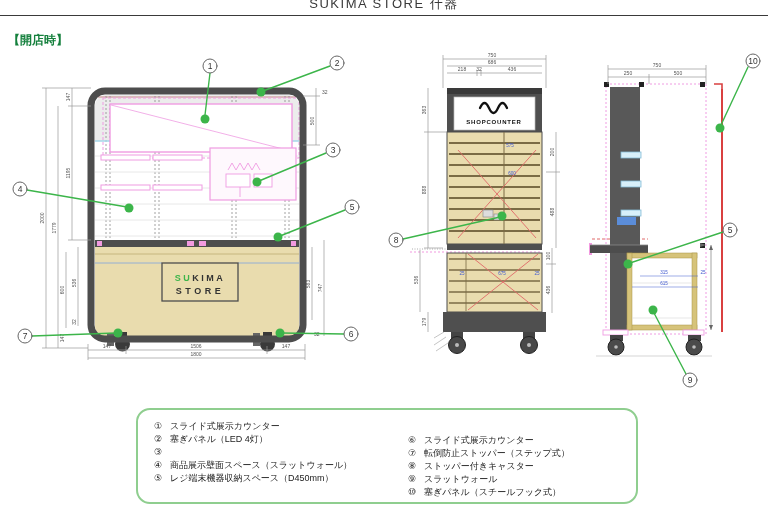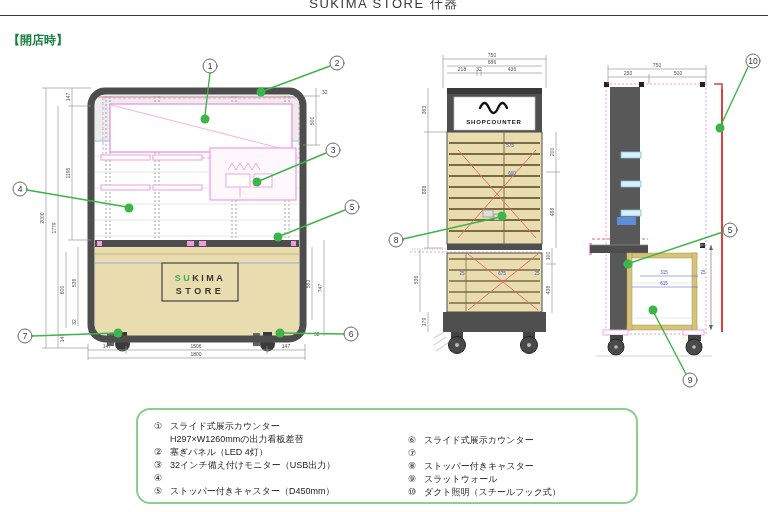--- a/index.html
+++ b/index.html
@@ -413,52 +413,52 @@
 </svg>
 
 <div class="legend">
   <div class="legend-col">
     <div class="lrow">
         <span class="lnum">①</span>
         <span class="ltxt">スライド式展示カウンター</span>
       </div>
     <div class="lrow">
         <span class="lnum"></span>
-        <span class="ltxt">H297×W1260mmの出力看板差替</span>
       </div>
     <div class="lrow">
         <span class="lnum">②</span>
         <span class="ltxt">塞ぎパネル（LED 4灯）</span>
       </div>
     <div class="lrow">
         <span class="lnum">③</span>
-        <span class="ltxt">32インチ備え付けモニター（USB出力）</span>
       </div>
     <div class="lrow">
         <span class="lnum">④</span>
+        <span class="ltxt">商品展示壁面スペース（スラットウォール）</span>
       </div>
     <div class="lrow">
         <span class="lnum">⑤</span>
-        <span class="ltxt">ストッパー付きキャスター（D450mm）</span>
+        <span class="ltxt">レジ端末機器収納スペース（D450mm）</span>
       </div>
   </div>
   <div class="legend-col rightcol">
     <div class="lrow">
         <span class="lnum">⑥</span>
         <span class="ltxt">スライド式展示カウンター</span>
       </div>
     <div class="lrow">
         <span class="lnum">⑦</span>
+        <span class="ltxt">転倒防止ストッパー（ステップ式）</span>
       </div>
     <div class="lrow">
         <span class="lnum">⑧</span>
         <span class="ltxt">ストッパー付きキャスター</span>
       </div>
     <div class="lrow">
         <span class="lnum">⑨</span>
         <span class="ltxt">スラットウォール</span>
       </div>
     <div class="lrow">
         <span class="lnum">⑩</span>
-        <span class="ltxt">ダクト照明（スチールフック式）</span>
+        <span class="ltxt">塞ぎパネル（スチールフック式）</span>
       </div>
   </div>
 </div>
 
 </body></html>

